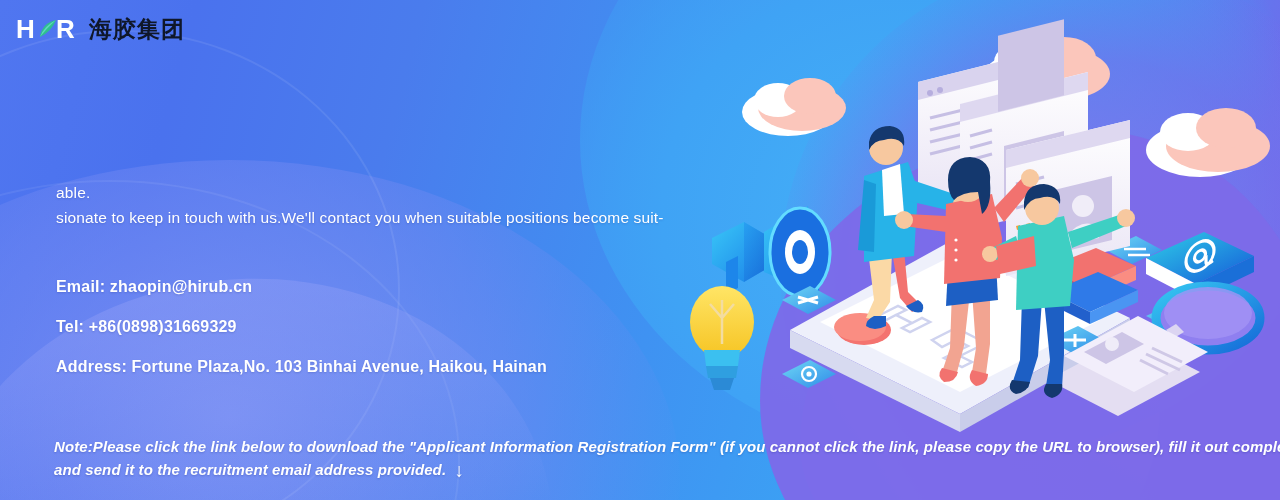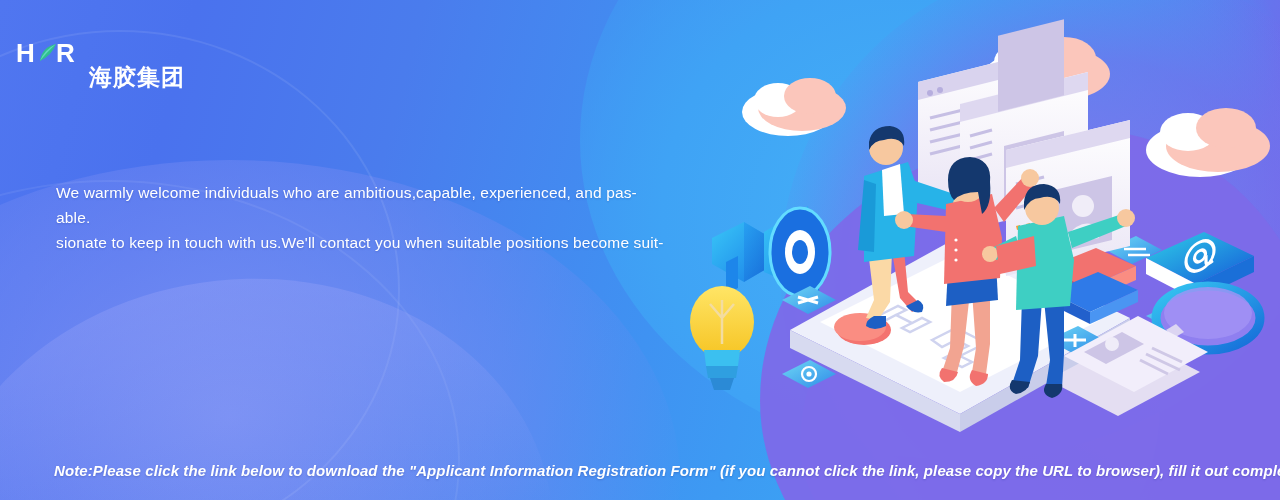--- a/index.html
+++ b/index.html
@@ -95,24 +95,23 @@
     font-size:26px; line-height:26px; font-weight:bold;
     color:#ffffff; font-family:"Liberation Sans", sans-serif;
   }
   .logo-h { left:0; }
   .logo-r { left:40px; }
   .logo-swoosh {
     position:absolute; left:20px; top:1px;
     width:24px; height:24px;
   }
   .logo-cn {
-    font-size:23px; font-weight:bold; color:#ffffff;
+    font-size:23px; font-weight:bold; color:#0f172a;
     letter-spacing:1px; line-height:26px;
     font-family:"DejaVu Sans", sans-serif;
-    margin-top:48px;
   }
 
   
   .headline {
     position:absolute; left:57px; top:78px;
     z-index:30;
   }
   .headline-line {
     font-family:"Liberation Sans", sans-serif;
     font-style:italic; font-weight:bold;
@@ -464,23 +463,31 @@
         <path d="M4 20 Q6 6 20 3 Q16 14 4 20 Z" fill="#2fbf8f"></path>
         <path d="M4 20 Q10 12 20 3 Q8 9 4 20 Z" fill="#5fd8bb"></path>
       </svg>
       <span class="logo-r">R</span>
     </div>
     <span class="logo-cn">海胶集团</span>
   </div>
 
 
   <div class="intro">
-    <div class="intro-line">We warmly welcome individuals who are ambitious,capable, experienced, and pas-</div>
     <div class="intro-line">able.</div>
     <div class="intro-line">sionate to keep in touch with us.We'll contact you when suitable positions become suit-</div>
   </div>
 
+  <div class="contact">
+    <div class="contact-row">Email: zhaopin@hirub.cn</div>
+    <div class="contact-row">Tel: +86(0898)31669329</div>
+    <div class="contact-row">Address: Fortune Plaza,No. 103 Binhai Avenue, Haikou, Hainan</div>
+  </div>
 
   <div class="note">
     <div class="note-line">Note:Please click the link below to download the "Applicant Information Registration Form" (if you cannot click the link, please copy the URL to browser), fill it out completely,</div>
+    <div class="note-line">
+      <span>and send it to the recruitment email address provided.</span>
+      <span class="note-arrow">↓</span>
+    </div>
   </div>
 
 </div>
 
 </body></html>

